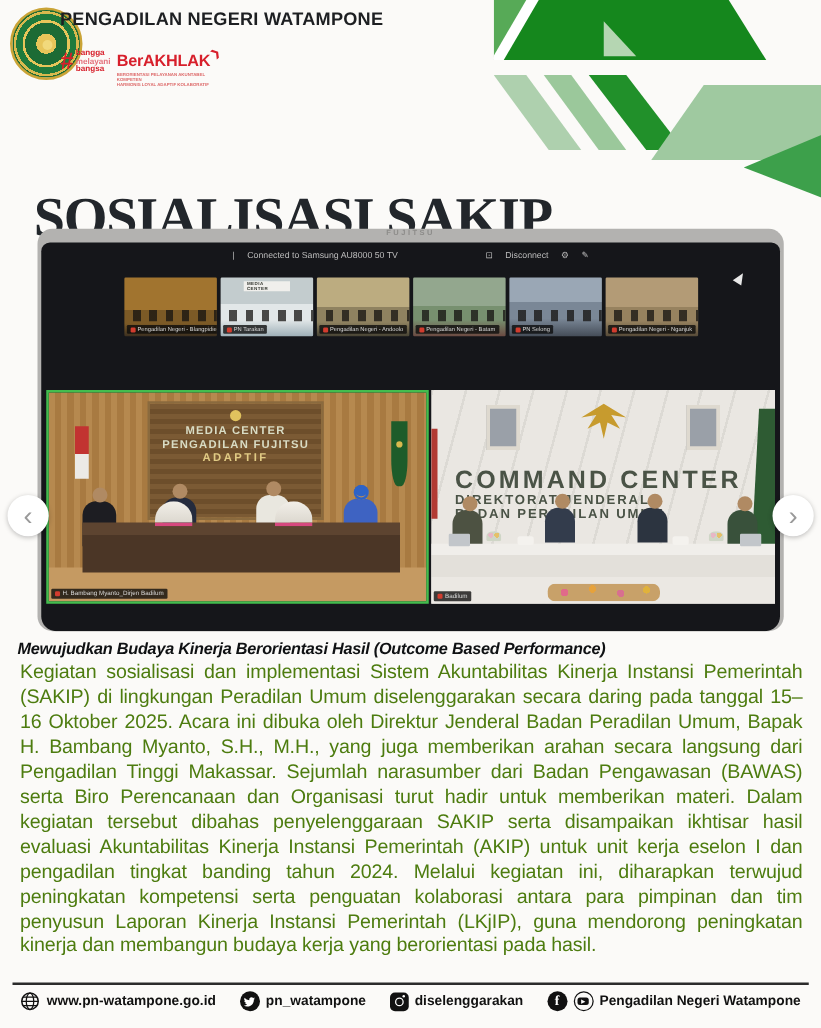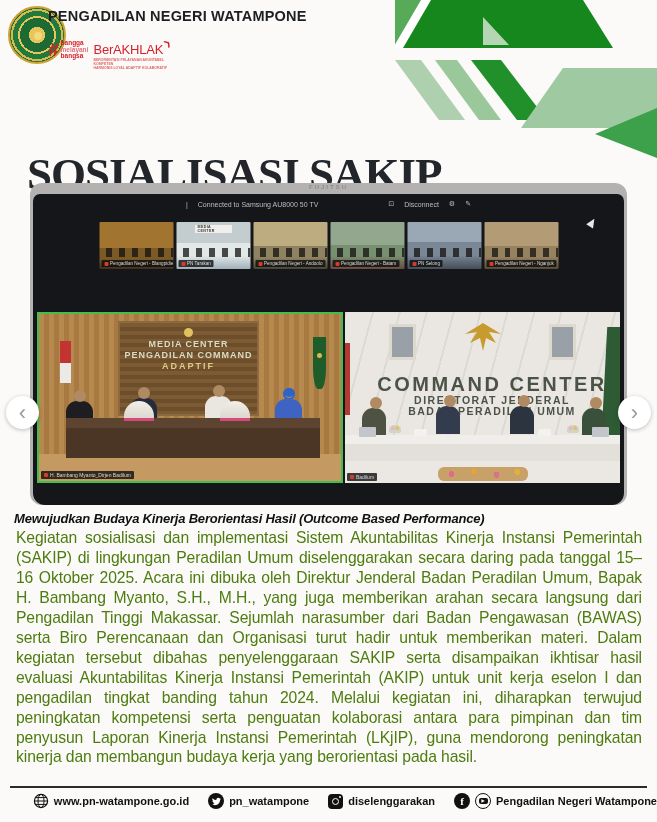--- a/index.html
+++ b/index.html
@@ -12,21 +12,21 @@
         border:2px solid #caa437;box-sizing:border-box;}
   .seal::after{content:"";position:absolute;left:24px;top:24px;width:8px;height:8px;border-radius:50%;background:#f1d97c;}
   .org{position:absolute;left:48px;top:8px;line-height:16px;}
   .org .l1,.org .l2{font-size:14.5px;font-weight:bold;letter-spacing:.2px;color:#1d1f22;}
   .campaign{position:absolute;left:48px;top:40px;display:flex;align-items:flex-start;gap:2px;}
   .hash{color:#d71f2b;font-weight:800;font-size:19px;font-style:italic;line-height:19px;}
   .cwords{display:flex;flex-direction:column;font-weight:800;font-size:6.5px;line-height:6.5px;}
   .cwords .w1,.cwords .w3{color:#d71f2b;}
   .cwords .w2{color:#e4707c;}
   .berakhlak{margin-left:3px;}
-  .bk-name{color:#d71f2b;font-weight:400;font-size:13px;line-height:13px;letter-spacing:-.2px;position:relative;}
+  .bk-name{color:#d71f2b;font-weight:700;font-size:13px;line-height:13px;letter-spacing:-.2px;position:relative;}
   .bk-arrow{position:absolute;right:-7px;top:-5px;color:#d71f2b;font-size:8px;transform:rotate(-40deg);}
   .bk-vals{color:#dd6a6a;font-size:3.5px;line-height:4px;font-weight:bold;max-width:86px;}
 
   
   .deco{position:absolute;right:0;top:0;width:262px;height:162px;}
 
   
   .title{position:absolute;left:27px;top:118px;font-family:"Liberation Serif",serif;
          font-weight:bold;font-size:45px;letter-spacing:-1px;color:#22262b;}
 
@@ -79,21 +79,21 @@
   .hijab::before{background:#2e63c8;box-shadow:inset 0 0 0 2px #2e63c8, inset 0 -3px 0 #b08a63;}
   .ltable{position:absolute;left:9%;right:7%;bottom:14%;height:24%;
           background:linear-gradient(#5d4430 0 26%,#4b3626 26%);}
   .dome{position:absolute;width:30px;height:17px;border-radius:15px 15px 0 0;
         background:linear-gradient(#f2efe9,#dcd8cf);border-bottom:3px solid #d6487e;}
   .tile-right{flex:1 1 auto;background:#eae7e2;
               background-image:repeating-linear-gradient(105deg,rgba(158,158,150,.18) 0 2px,transparent 2px 26px);}
   .frame{position:absolute;top:7%;width:27px;height:36px;background:#9aa0a8;
          border:3px solid #ded9cf;box-sizing:border-box;}
   .garuda{position:absolute;left:50%;top:4%;transform:translateX(-50%);}
-  .rsign{position:absolute;left:0;right:0;top:36%;text-align:center;color:#4a5346;margin-left:19px;}
+  .rsign{position:absolute;left:0;right:0;top:36%;color:#4a5346;margin-left:19px;}
   .rs1{font-weight:800;font-size:20px;line-height:21px;letter-spacing:2.5px;}
   .rs2,.rs3{font-weight:800;font-size:10.5px;line-height:11.5px;letter-spacing:1.5px;}
   .drape{position:absolute;right:-4px;top:9%;width:20px;height:72%;background:#2e5b33;transform:skewX(-3deg);}
   .sliver-red{position:absolute;left:0;top:18%;width:5px;height:42%;background:#b23a33;}
   .rtable{position:absolute;left:0;right:0;bottom:0;height:28%;
           background:linear-gradient(#f0eeea 0 18%,#e3e0da 18% 55%,#ebe8e3 55%);}
   .laptop{position:absolute;width:17px;height:10px;background:#c2c6ca;border-radius:1px;}
   .tissue{position:absolute;width:13px;height:7px;background:#f4f2ee;border-radius:2px;}
   .bouquet{position:absolute;width:12px;height:8px;border-radius:50% 50% 20% 20%;
            background:radial-gradient(circle at 30% 40%,#e7b7c6 0 2px,transparent 2px),
@@ -112,21 +112,21 @@
   .nav-prev{left:6px;} .nav-next{right:6px;}
 
   
   .heading{position:absolute;left:14px;top:511px;width:632px;font-style:italic;font-weight:800;
            font-size:13px;letter-spacing:-.2px;color:#0f1113;}
   .body{position:absolute;left:16px;top:528px;width:626px;text-align:justify;
         font-size:15.7px;line-height:19.95px;letter-spacing:-.1px;color:#4d7c0f;}
 
   
   .divider{position:absolute;left:10px;top:786px;width:637px;height:2px;background:#2b2b2b;}
-  .footer{position:absolute;left:0;right:0;top:793px;display:flex;justify-content:flex-end;
+  .footer{position:absolute;left:0;right:0;top:793px;display:flex;justify-content:center;
           align-items:center;gap:19px;}
   .fitem{display:flex;align-items:center;gap:5px;font-weight:bold;font-size:11px;color:#111;}
   .icircle{width:16px;height:16px;border-radius:50%;background:#111;color:#fff;display:flex;
            align-items:center;justify-content:center;flex:0 0 auto;}
   .fb-glyph{font-size:11px;font-weight:bold;font-family:"Liberation Serif",serif;}
   .ig{width:15px;height:15px;border-radius:4px;background:#111;position:relative;flex:0 0 auto;}
   .ig::before{content:"";position:absolute;left:4px;top:4px;width:7px;height:7px;border:1.4px solid #fff;
               border-radius:50%;box-sizing:border-box;}
   .ig::after{content:"";position:absolute;right:2.5px;top:2.5px;width:2px;height:2px;border-radius:50%;background:#fff;}
   .yt{width:16px;height:16px;border-radius:50%;border:1.6px solid #111;box-sizing:border-box;
@@ -233,21 +233,21 @@
 
       <div class="mainrow">
 
         <div class="tile tile-left">
           <div class="floor"></div>
           <div class="flag-red"></div>
           <div class="flag-green"></div>
           <div class="panel">
             <div class="plogo"></div>
             <div class="sg1">MEDIA CENTER</div>
-            <div class="sg2">PENGADILAN COMMAND</div>
+            <div class="sg2">PENGADILAN FUJITSU</div>
             <div class="sg3">ADAPTIF</div>
           </div>
           <div class="person" style="left:9%;top:52%;background:#1d1d22;"></div>
           <div class="person" style="left:30%;top:50%;background:#242b3d;"></div>
           <div class="person" style="left:55%;top:49%;background:#e9e7df;"></div>
           <div class="person hijab" style="left:78%;top:51%;background:#3e63c2;"></div>
           <div class="ltable"></div>
           <div class="dome" style="left:28%;bottom:36%;"></div>
           <div class="dome" style="left:60%;bottom:36%;"></div>
           <div class="pill" style="font-size:5px;">

